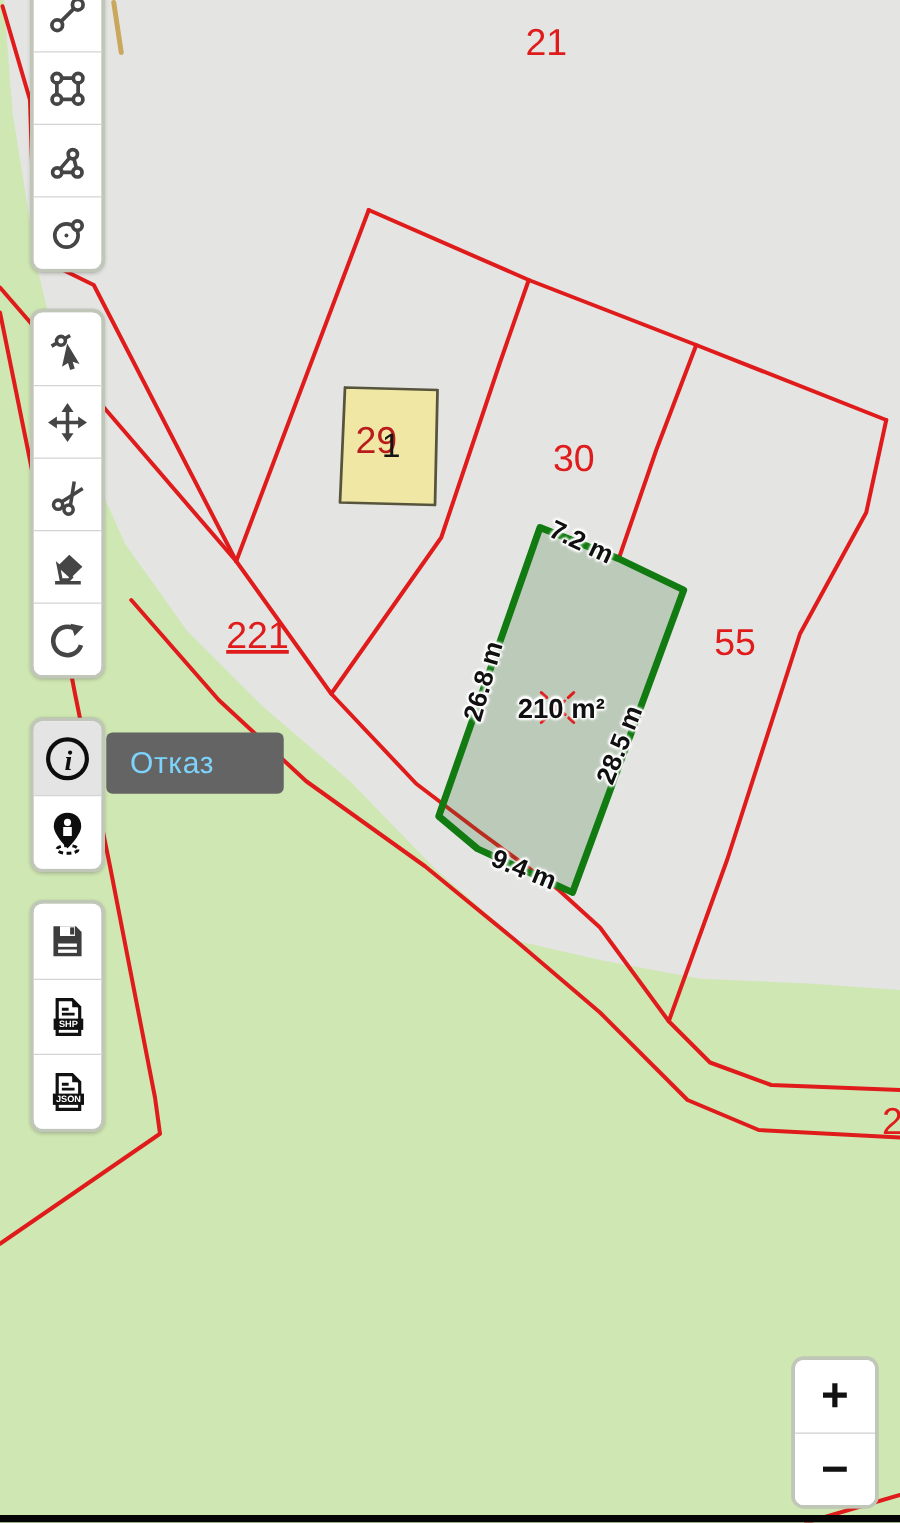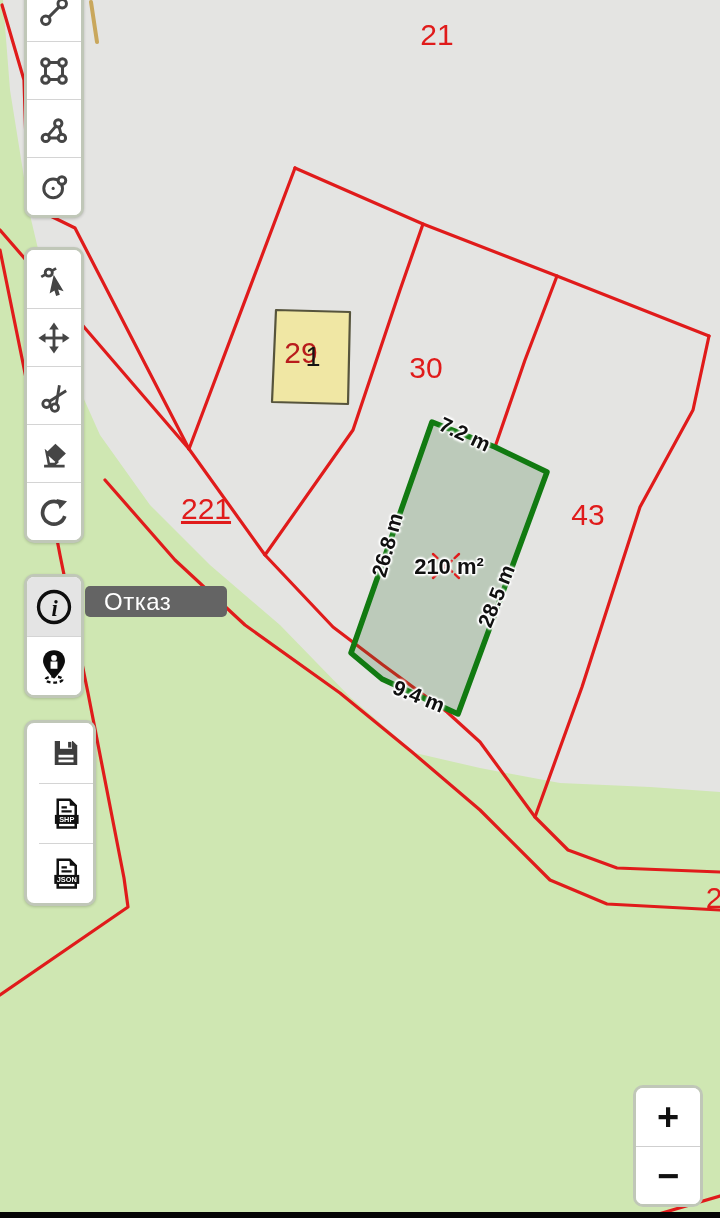--- a/index.html
+++ b/index.html
@@ -32,22 +32,22 @@
   }
   .tbtn{
     width:54px;background:#fff;border:none;padding:0;margin:0;
     display:flex;align-items:center;justify-content:center;cursor:pointer;
   }
   .tbtn + .tbtn{border-top:1px solid #d4d4d4;}
   .tbtn.active{background:#e4e4e4;}
   .tbtn svg{display:block;}
   
   .tooltip{
-    position:absolute;left:85px;top:586px;height:31px;min-width:101px;
-    background:#646464;border-radius:5px;color:#ffffff;
+    position:absolute;left:85px;top:586px;height:49px;min-width:101px;
+    background:#646464;border-radius:5px;color:#7dd3fc;
     display:flex;align-items:center;padding:0 22px 0 19px;
     font-size:24px;letter-spacing:.5px;
   }
   
   #zoomctl{
     position:absolute;left:633px;top:1085px;width:64px;
     background:#fff;border:3px solid rgba(141,153,125,.55);
     border-radius:10px;display:flex;flex-direction:column;overflow:hidden;
   }
   .zbtn{
@@ -78,22 +78,22 @@
       <polyline points="189,449 265,555 333,627 383,665 447,712 480,742 535,817 568,850 617,868 720,872" fill="none" stroke="#e01b1b" stroke-width="3.2" stroke-linejoin="round" stroke-linecap="round"></polyline>
       <polyline points="105,480 175,560 245,625 340,693 412,752 480,810 550,880 607,904 720,910" fill="none" stroke="#e01b1b" stroke-width="3.2" stroke-linejoin="round" stroke-linecap="round"></polyline>
       <polyline points="720,1196 645,1218" fill="none" stroke="#e01b1b" stroke-width="3.2" stroke-linejoin="round" stroke-linecap="round"></polyline>
       <polygon points="276,310 350,312 348,404 272,402" fill="#f0e7a4" stroke="#56543c" stroke-width="2.2" stroke-linejoin="round" stroke-linecap="round"></polygon>
       <polygon points="432,422 495,447 547,472 458,714 382,679 351,653" fill="rgba(45,110,45,0.22)" stroke="#117a11" stroke-width="5.5" stroke-linejoin="round" stroke-linecap="round"></polygon>
       <polyline points="433,554 459,578" fill="none" stroke="#e01b1b" stroke-width="2.4" stroke-linejoin="round" stroke-linecap="round" stroke-dasharray="6,4"></polyline>
       <polyline points="459,554 433,578" fill="none" stroke="#e01b1b" stroke-width="2.4" stroke-linejoin="round" stroke-linecap="round" stroke-dasharray="6,4"></polyline>
     </svg>
   <div id="labels">
       <div class="lbl parcel" style="left: 437px; top: 35px; transform: translate(-50%, -50%) rotate(0deg); text-align: right;">21</div>
-      <div class="lbl parcel" style="left: 426px; top: 368px; transform: translate(-50%, -50%) rotate(0deg);">30</div>
-      <div class="lbl parcel" style="left: 588px; top: 515px; transform: translate(-50%, -50%) rotate(0deg);">43</div>
+      <div class="lbl parcel" style="left: 459px; top: 368px; transform: translate(-50%, -50%) rotate(0deg);">30</div>
+      <div class="lbl parcel" style="left: 588px; top: 515px; transform: translate(-50%, -50%) rotate(0deg);">55</div>
       <div class="lbl parcel" style="left: 206px; top: 509px; transform: translate(-50%, -50%) rotate(0deg); text-decoration: underline;">221</div>
       <div class="lbl parcel" style="left: 714px; top: 898px; transform: translate(-50%, -50%) rotate(0deg);">2</div>
       <div class="lbl bnum" style="left: 301px; top: 353px; transform: translate(-50%, -50%) rotate(0deg);">29</div>
       <div class="lbl bnum2" style="left: 313px; top: 357px; transform: translate(-50%, -50%) rotate(0deg);">1</div>
       <div class="lbl measure" style="left: 465px; top: 434px; transform: translate(-50%, -50%) rotate(25deg);">7.2 m</div>
       <div class="lbl measure" style="left: 387px; top: 545px; transform: translate(-50%, -50%) rotate(-74deg);">26.8 m</div>
       <div class="lbl measure" style="left: 496px; top: 596px; transform: translate(-50%, -50%) rotate(-68deg);">28.5 m</div>
       <div class="lbl measure" style="left: 419px; top: 696px; transform: translate(-50%, -50%) rotate(22deg);">9.4 m</div>
       <div class="lbl area" style="left: 449px; top: 567px; transform: translate(-50%, -50%) rotate(0deg);">210 m²</div>
     </div>
@@ -209,21 +209,21 @@
         <circle cx="12" cy="6.6" r="1.9" fill="#fff"></circle>
         <path d="M9.7 9 h4.6 v4.8 h-4.6 Z" fill="#fff"></path>
       </svg>
     </span>
   </button>
 </div>
 <div class="tooltip">
   <span>Отказ</span>
 </div>
 
-<div class="toolgroup" style="top:720px;padding-left:12px;">
+<div class="toolgroup" style="top:720px;">
   <button class="tbtn" style="height:60px">
     <span>
       <svg width="36" height="36" viewBox="0 0 24 24">
         <path d="M4.5 4 H16.5 L19.5 7 V20 H4.5 Z" fill="#3d3d3d"></path>
         <rect x="8" y="4" width="8" height="5.2" fill="#fff"></rect>
         <rect x="13.4" y="4.6" width="2.2" height="3.8" fill="#3d3d3d"></rect>
         <rect x="7" y="13.2" width="10" height="1.8" fill="#fff"></rect>
         <rect x="7" y="16.4" width="10" height="1.8" fill="#fff"></rect>
       </svg>
     </span>

